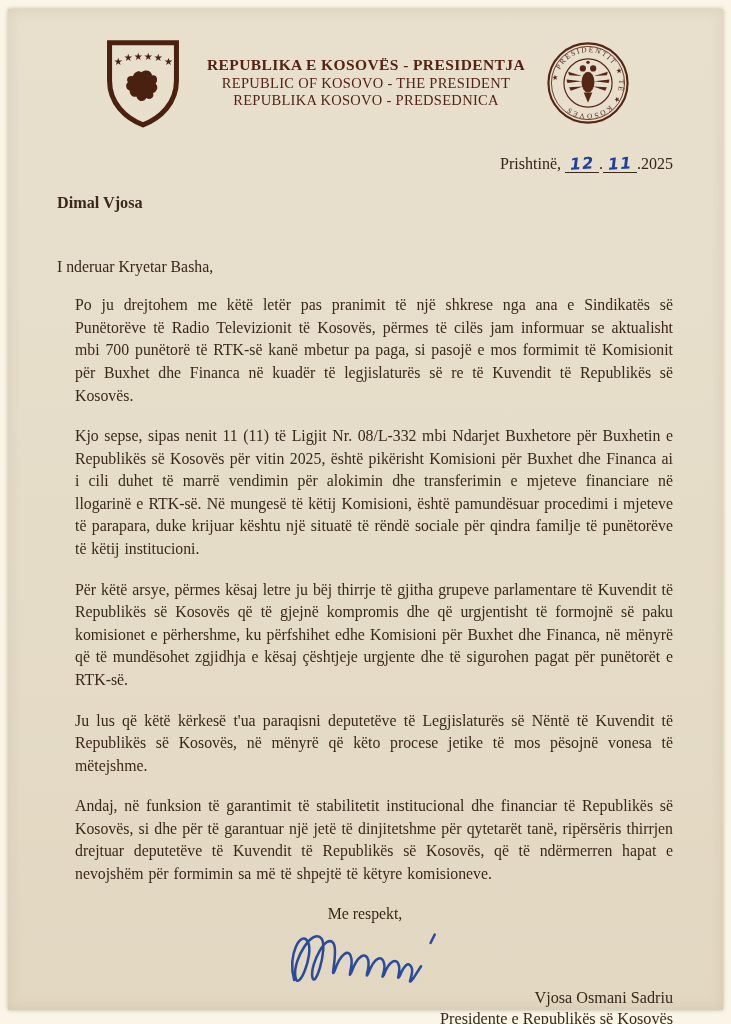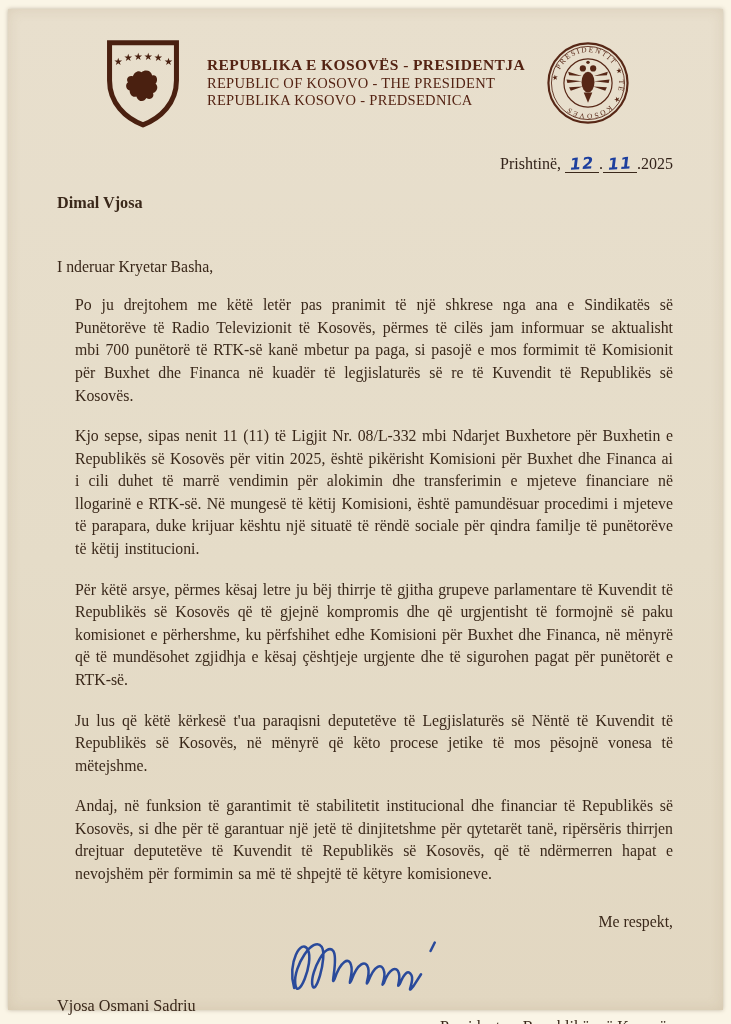--- a/index.html
+++ b/index.html
@@ -11,38 +11,38 @@
     width:100%;height:100%;box-sizing:border-box;
     background:linear-gradient(180deg,#e8dfcd 0%,#e5dcc8 55%,#e2d7c1 100%);
     box-shadow:0 0 4px rgba(90,70,40,.35), inset 0 0 14px rgba(120,90,50,.12);
     padding:28px 50px 0 49px;
     font-family:"Liberation Serif", serif;
     color:#3a281a;
     position:relative;
   }
   
   .letterhead{display:flex;align-items:center;justify-content:center;gap:16px;}
-  .lh-text{color:#542313;line-height:1.22;padding:0 4px;}
+  .lh-text{text-align:center;color:#542313;line-height:1.22;padding:0 4px;}
   .lh-line1{font-weight:bold;font-size:15.5px;letter-spacing:.4px;}
   .lh-line2,.lh-line3{font-size:14.5px;letter-spacing:.3px;}
   .emblem-svg{display:block;}
   
   .dateline{margin-top:26px;text-align:right;font-size:16px;color:#33231a;}
   .date-slot{display:inline-block;min-width:34px;border-bottom:1.6px solid #3a281a;text-align:center;line-height:.9;padding-bottom:1px;}
   .hand{color:#1d3f9e;font-family:"DejaVu Sans",sans-serif;font-weight:bold;font-style:italic;font-size:16px;letter-spacing:1px;display:inline-block;transform:rotate(-4deg);}
   
   .recipient{margin-top:20px;font-weight:bold;font-size:16.2px;line-height:1.35;}
   .salutation{margin-top:43px;font-size:15.8px;}
   
   .para{margin:18px 0 0 18px;font-size:15.8px;line-height:1.43;text-align:justify;word-spacing:1px;}
   
-  .closing{margin-top:27px;text-align:right;font-size:15.8px;}
+  .closing{margin-top:19px;text-align:center;font-size:15.8px;}
   .sig-wrap{text-align:center;margin-top:2px;}
   .sig-svg{display:block;margin:0 auto -10px auto;}
-  .sig-name{text-align:left;font-size:16.2px;margin-top:0;}
+  .sig-name{text-align:right;font-size:16.2px;margin-top:0;}
   .sig-title{text-align:right;font-size:16.2px;margin-top:2px;}
 </style>
 </head>
 <body>
 
 <div class="viewport">
   <div class="paper">
 
     <div class="letterhead">
       <svg class="emblem-svg" width="88" height="92" viewBox="0 0 100 110">

